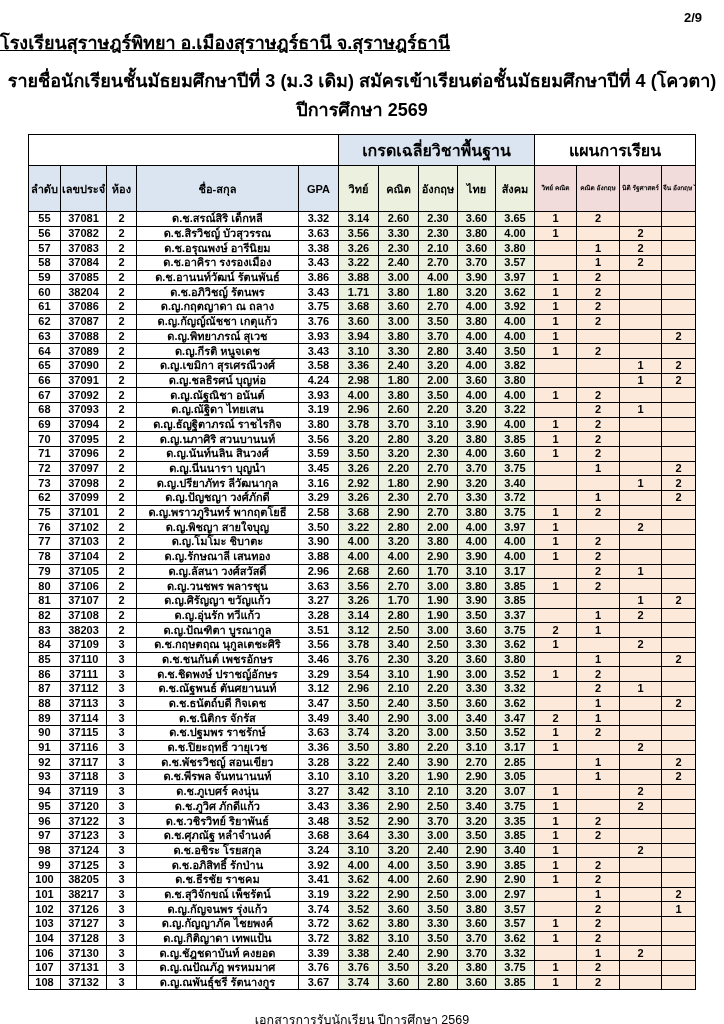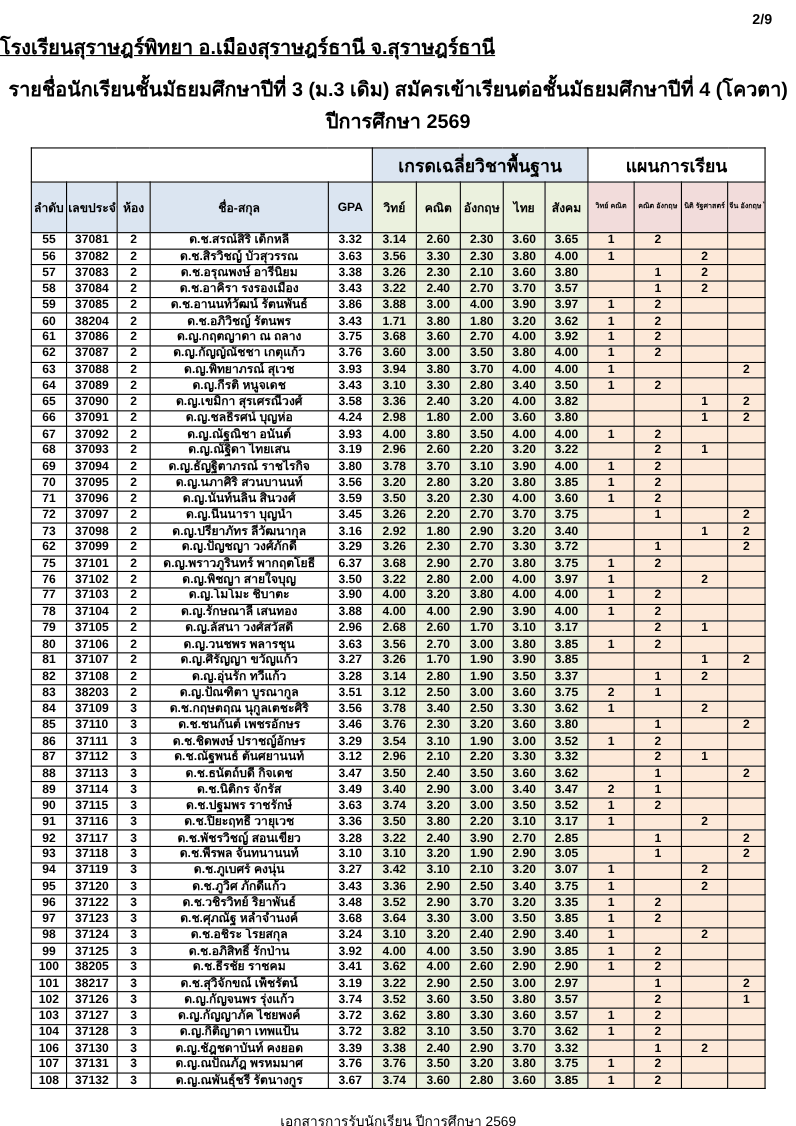--- a/index.html
+++ b/index.html
@@ -429,21 +429,21 @@
         <td class="bg-peach cell-plan-sci-math"></td>
         <td class="bg-peach cell-plan-math-eng">1</td>
         <td class="bg-peach cell-plan-law-polsci"></td>
         <td class="bg-peach cell-plan-chi-eng-thai">2</td>
       </tr>
       <tr>
         <td class="bg-white cell-order">75</td>
         <td class="bg-white cell-student-id">37101</td>
         <td class="bg-white cell-room">2</td>
         <td class="bg-white cell-name">ด.ญ.พราวภูรินทร์ พากฤตโยธี</td>
-        <td class="bg-white cell-gpa">6.37</td>
+        <td class="bg-white cell-gpa">2.58</td>
         <td class="bg-green cell-grade-science">3.68</td>
         <td class="bg-green cell-grade-math">2.90</td>
         <td class="bg-green cell-grade-english">2.70</td>
         <td class="bg-green cell-grade-thai">3.80</td>
         <td class="bg-green cell-grade-social">3.75</td>
         <td class="bg-peach cell-plan-sci-math">1</td>
         <td class="bg-peach cell-plan-math-eng">2</td>
         <td class="bg-peach cell-plan-law-polsci"></td>
         <td class="bg-peach cell-plan-chi-eng-thai"></td>
       </tr>

